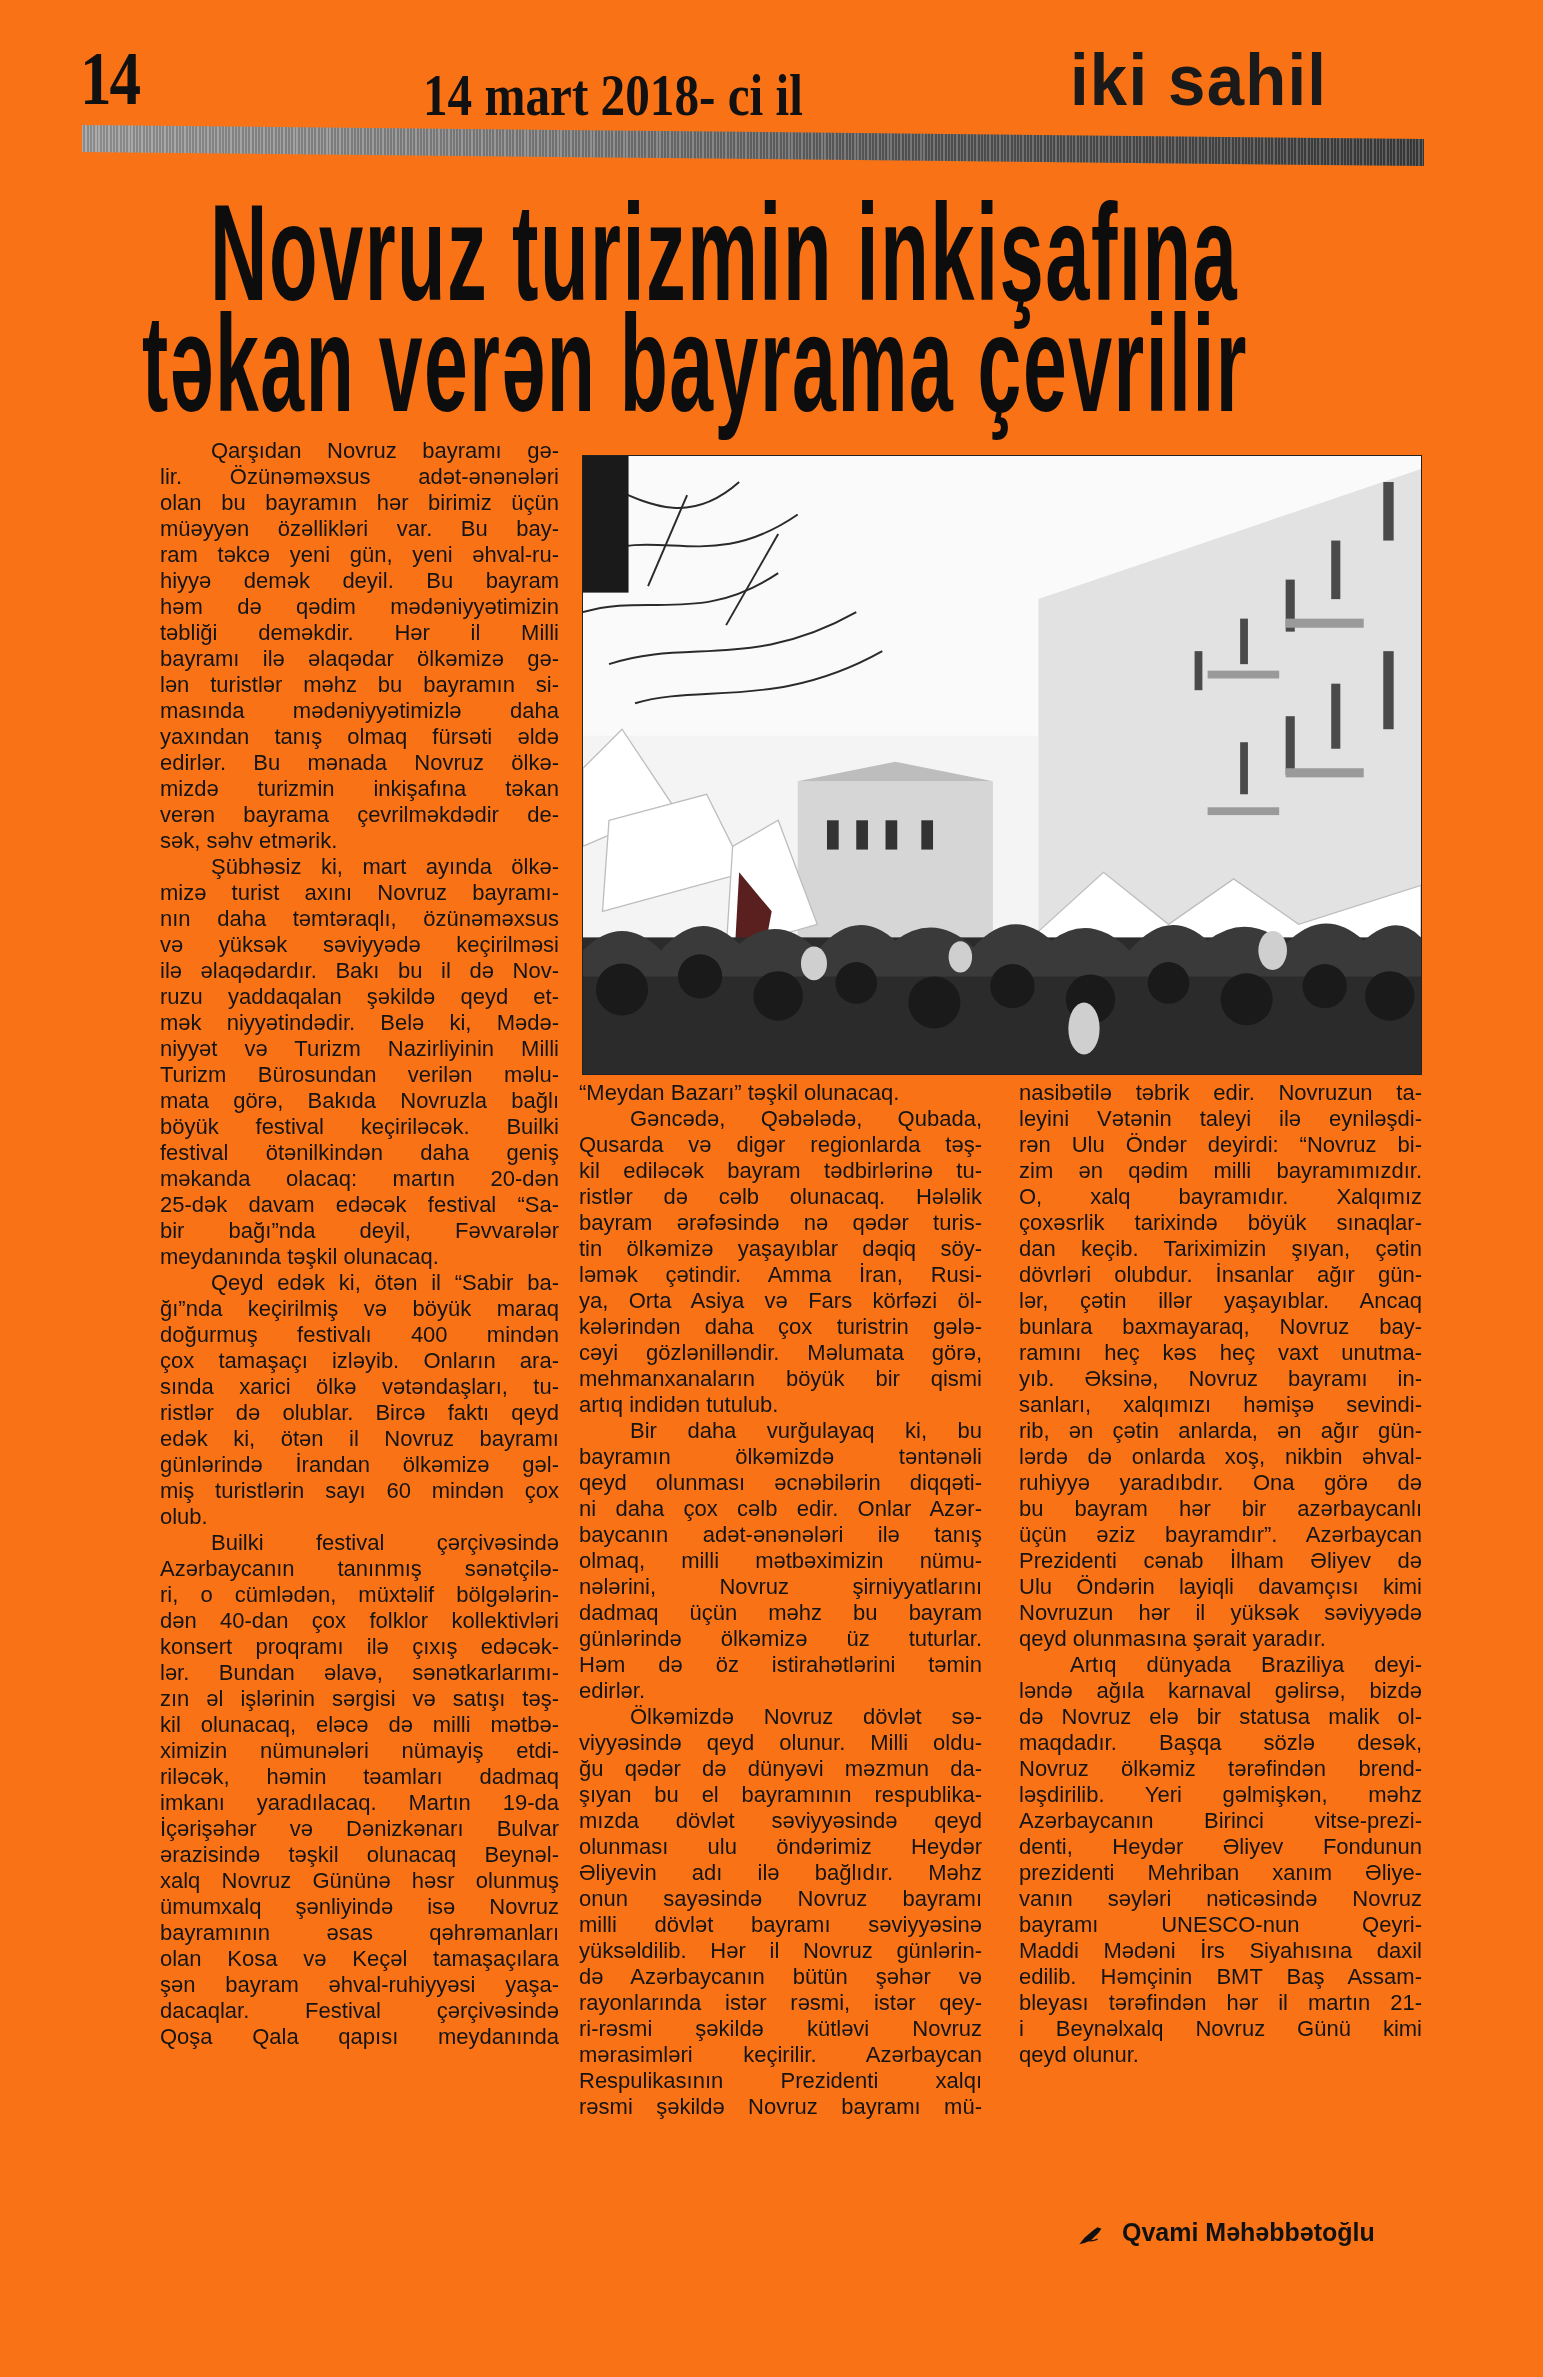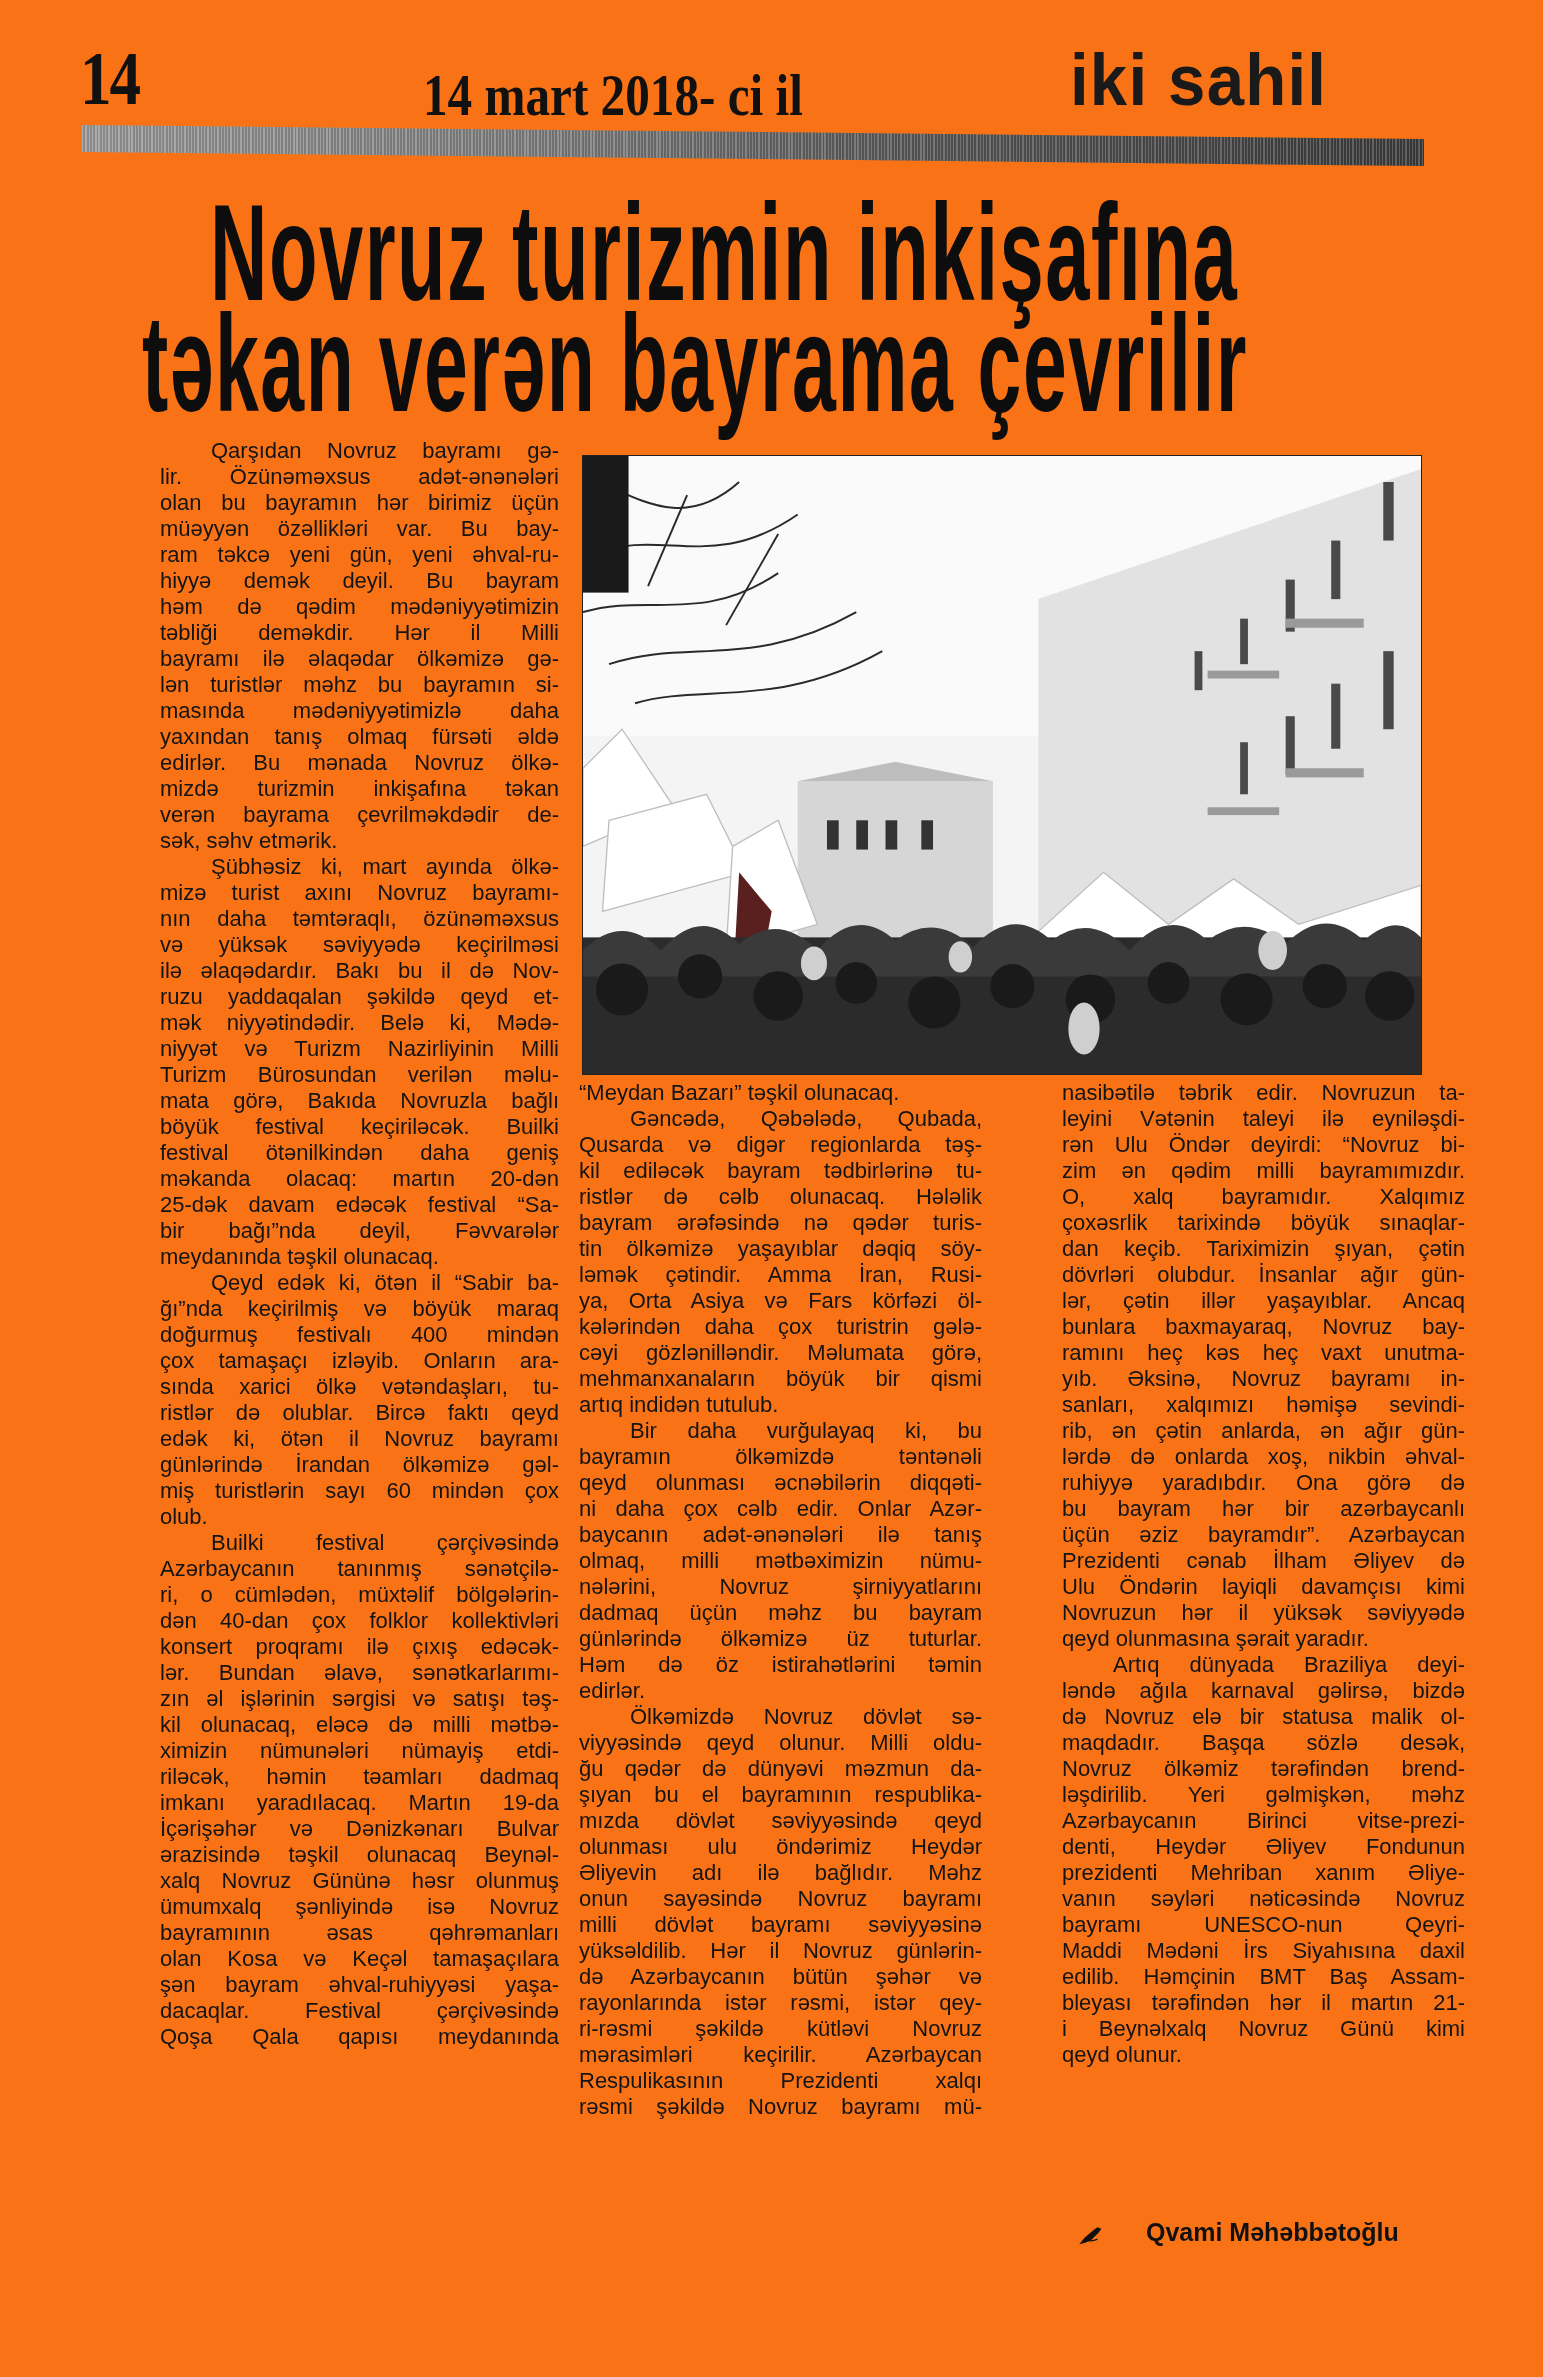--- a/index.html
+++ b/index.html
@@ -18,26 +18,26 @@
   .headline { position: absolute; font-family: "Liberation Sans", sans-serif; font-weight: bold; color: #0d0d0d; white-space: nowrap; line-height: 1; transform-origin: left top; }
   .headline.l1 { left: 210px; top: 184px; font-size: 137px; transform: scaleX(0.58); letter-spacing: 2.6px; }
   .headline.l2 { left: 142px; top: 295px; font-size: 137px; transform: scaleX(0.575); letter-spacing: 2.6px; }
 
   .column { position: absolute; font-family: "Liberation Sans", sans-serif; font-size: 22px; color: #141414; }
   .column .line { height: 26px; line-height: 26px; white-space: nowrap; text-align: justify; text-align-last: justify; overflow: hidden; }
   .column .line.last { text-align-last: left; }
   .column .line.indent { padding-left: 51px; }
   .col1 { left: 160px; top: 438px; width: 399px; }
   .col2 { left: 579px; top: 1080px; width: 403px; }
-  .col3 { left: 1019px; top: 1080px; width: 403px; margin-left: 43px; }
+  .col3 { left: 1019px; top: 1080px; width: 403px; }
 
   .photo { position: absolute; left: 582px; top: 455px; width: 840px; height: 620px; background: #e9e9e9; overflow: hidden; border: 1.3px solid #222; box-sizing: border-box; }
   .photo svg { width: 100%; height: 100%; display: block; }
 
-  .byline { position: absolute; left: 1078px; top: 2218px; font-family: "Liberation Sans", sans-serif; font-weight: bold; font-size: 25px; white-space: nowrap; display: flex; align-items: center; gap: 42px; }
+  .byline { position: absolute; left: 1078px; top: 2218px; font-family: "Liberation Sans", sans-serif; font-weight: bold; font-size: 25px; white-space: nowrap; display: flex; align-items: center; gap: 18px; }
   .pen-icon { display: inline-block; width: 26px; height: 19.6px; }
 </style>
 </head>
 <body>
 
 <div class="page">
   <div class="page-number">14</div>
   <div class="issue-date">14 mart 2018- ci il</div>
   <div class="masthead">iki sahil</div>
   <div class="rule-bar"></div>

